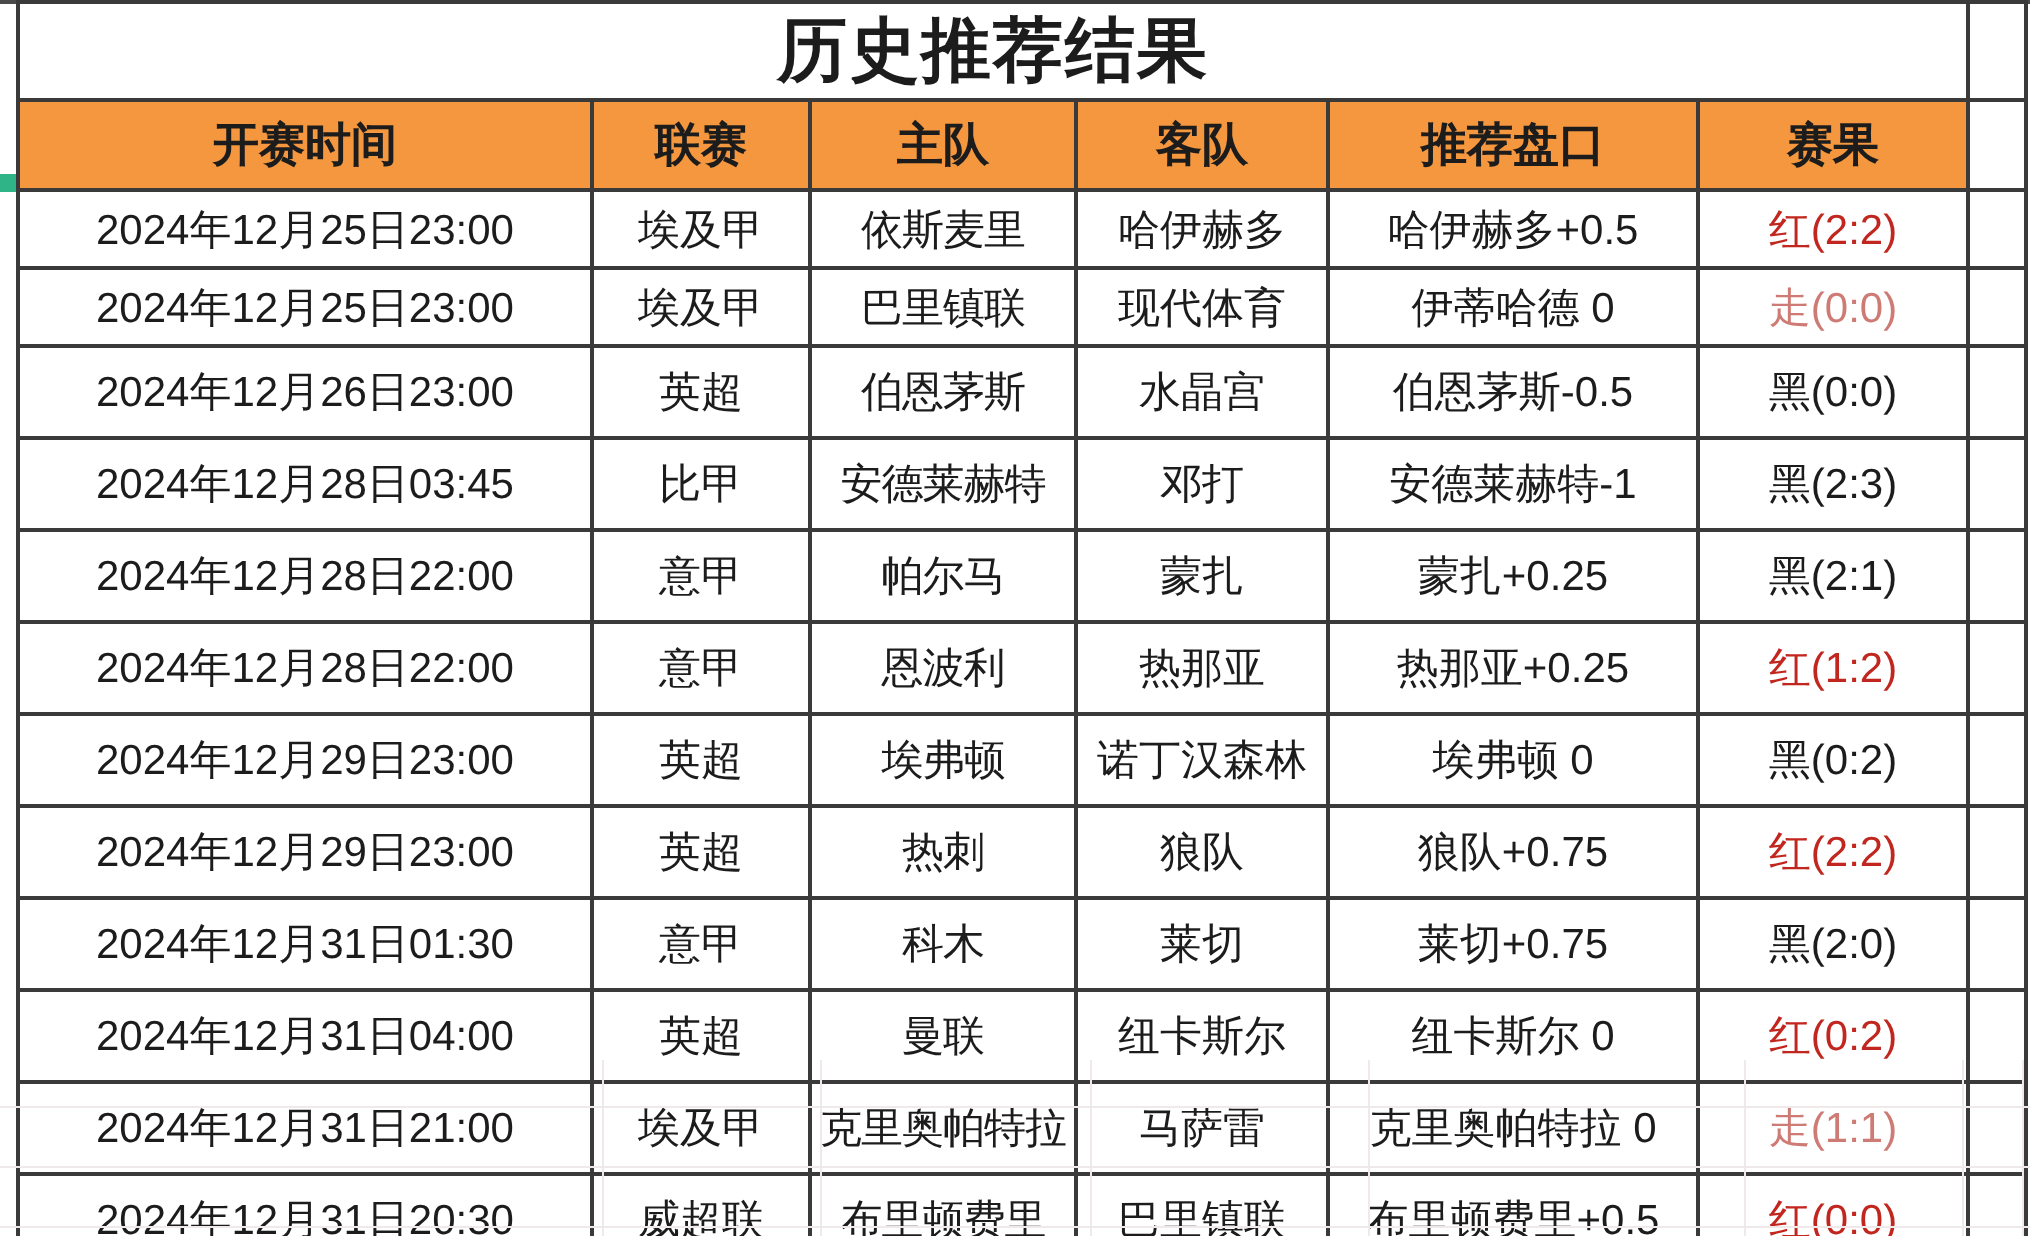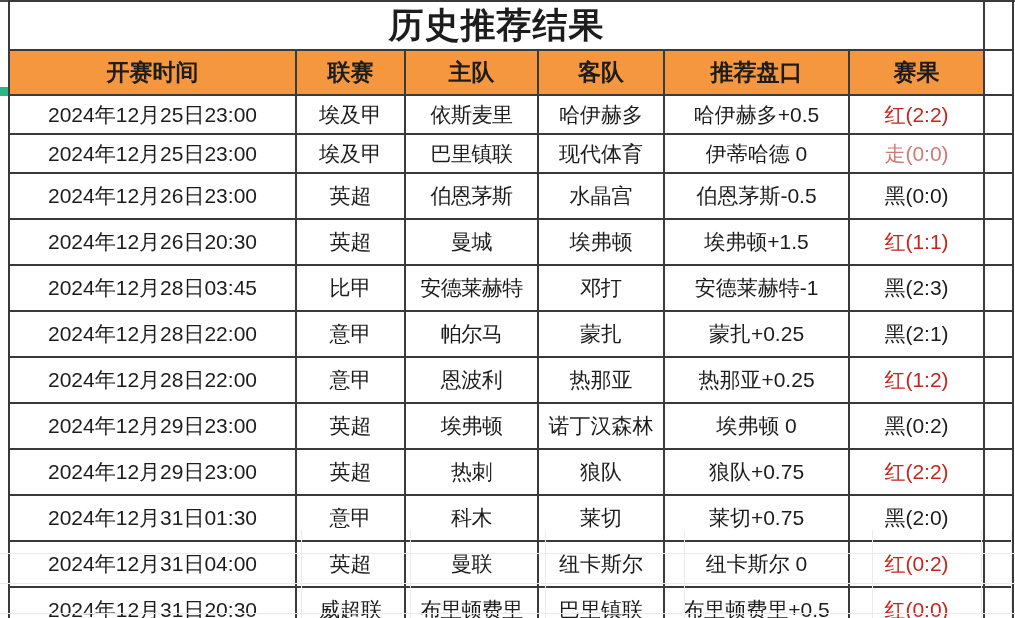--- a/index.html
+++ b/index.html
@@ -127,29 +127,20 @@
     <tr>
       <td class="time">2024年12月26日23:00</td>
       <td class="league">英超</td>
       <td class="home">伯恩茅斯</td>
       <td class="away">水晶宫</td>
       <td class="handicap">伯恩茅斯-0.5</td>
       <td class="result loss">黑(0:0)</td>
       <td class="stub"></td>
     </tr>
 
-    <tr>
-      <td class="time">2024年12月26日20:30</td>
-      <td class="league">英超</td>
-      <td class="home">曼城</td>
-      <td class="away">埃弗顿</td>
-      <td class="handicap">埃弗顿+1.5</td>
-      <td class="result win">红(1:1)</td>
-      <td class="stub"></td>
-    </tr>
 
     <tr>
       <td class="time">2024年12月28日03:45</td>
       <td class="league">比甲</td>
       <td class="home">安德莱赫特</td>
       <td class="away">邓打</td>
       <td class="handicap">安德莱赫特-1</td>
       <td class="result loss">黑(2:3)</td>
       <td class="stub"></td>
     </tr>
@@ -208,20 +199,29 @@
     <tr>
       <td class="time">2024年12月31日04:00</td>
       <td class="league">英超</td>
       <td class="home">曼联</td>
       <td class="away">纽卡斯尔</td>
       <td class="handicap">纽卡斯尔 0</td>
       <td class="result win">红(0:2)</td>
       <td class="stub"></td>
     </tr>
 
+    <tr>
+      <td class="time">2024年12月31日21:00</td>
+      <td class="league">埃及甲</td>
+      <td class="home">克里奥帕特拉</td>
+      <td class="away">马萨雷</td>
+      <td class="handicap">克里奥帕特拉 0</td>
+      <td class="result push">走(1:1)</td>
+      <td class="stub"></td>
+    </tr>
 
     <tr>
       <td class="time">2024年12月31日20:30</td>
       <td class="league">威超联</td>
       <td class="home">布里顿费里</td>
       <td class="away">巴里镇联</td>
       <td class="handicap">布里顿费里+0.5</td>
       <td class="result win">红(0:0)</td>
       <td class="stub"></td>
     </tr>

